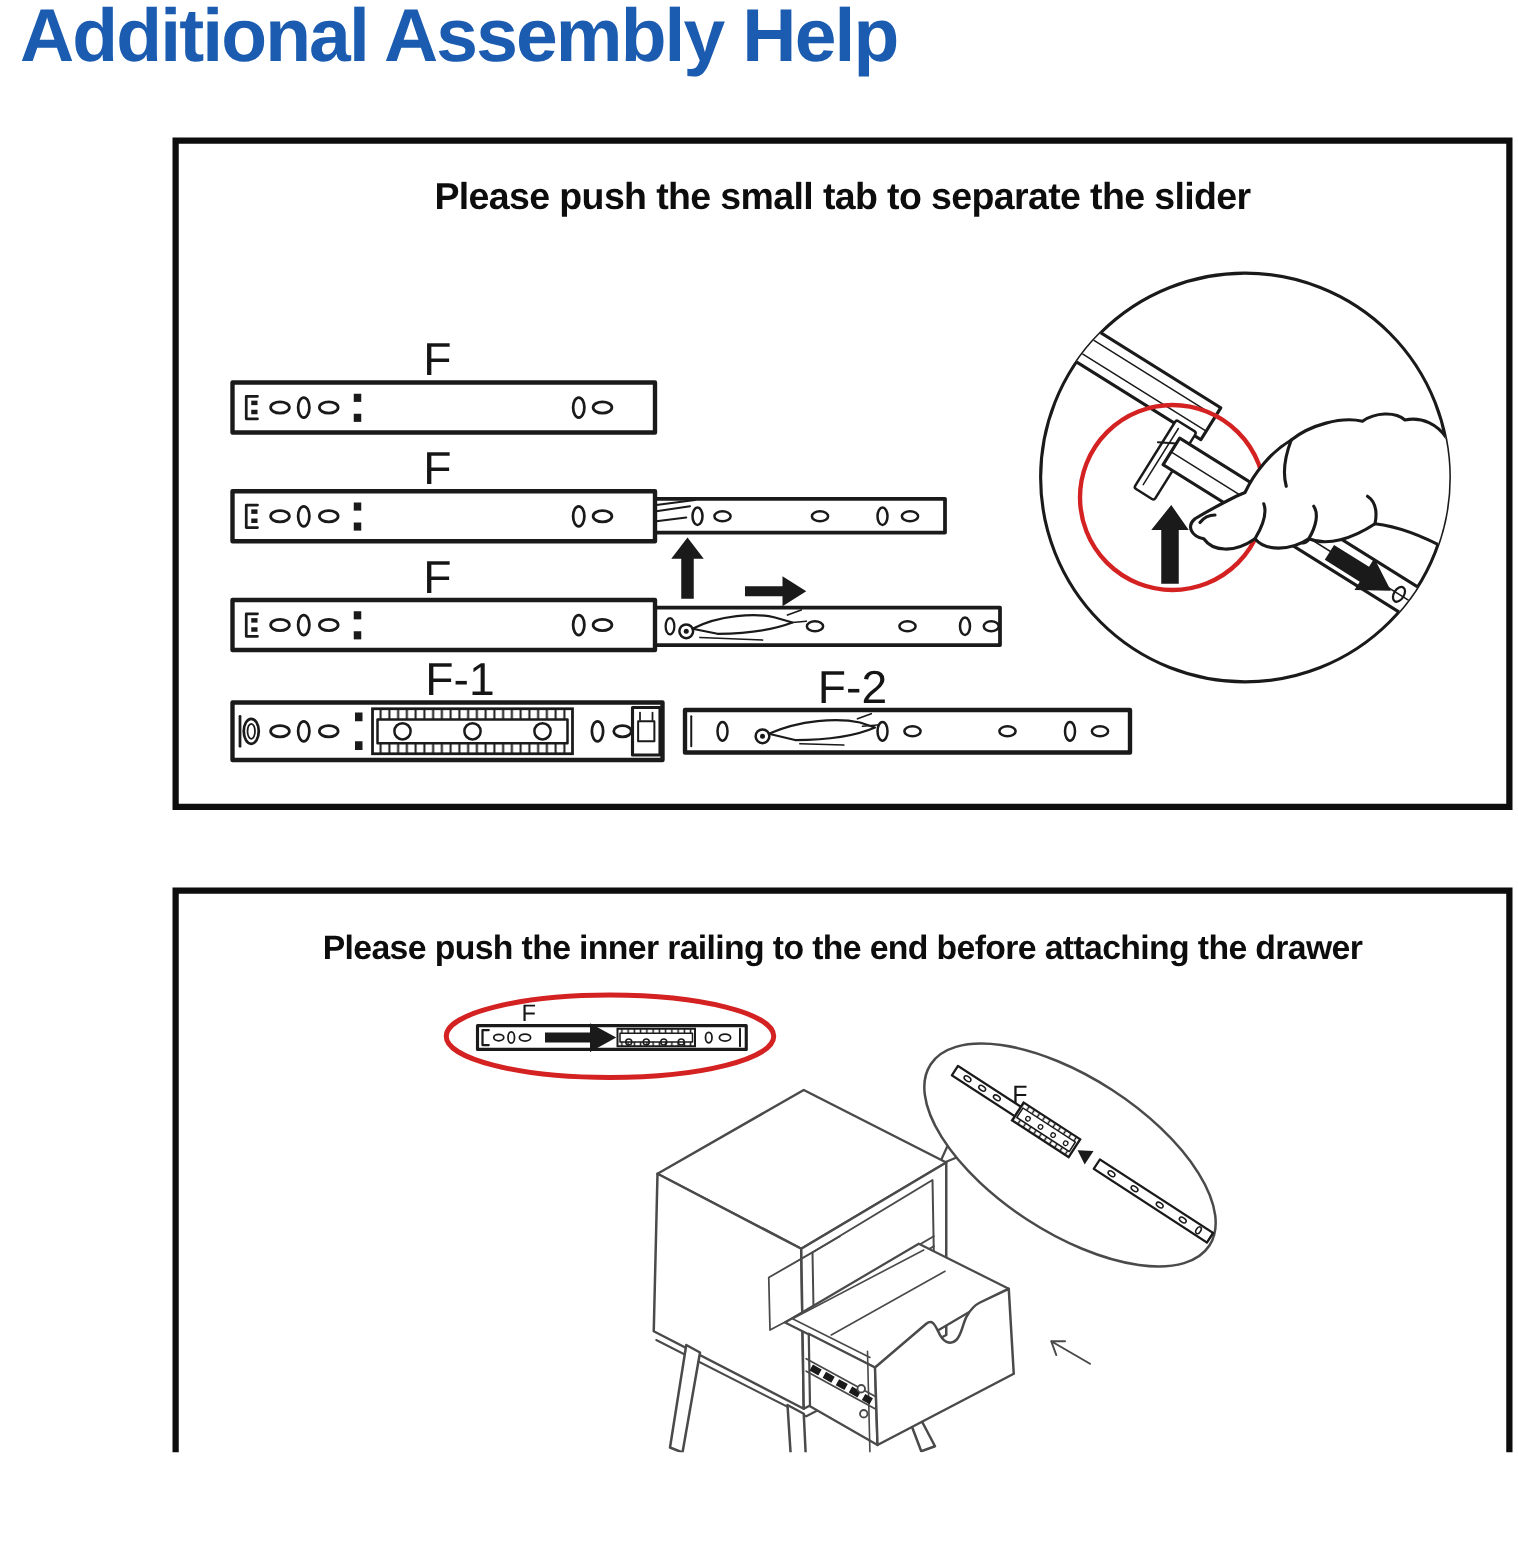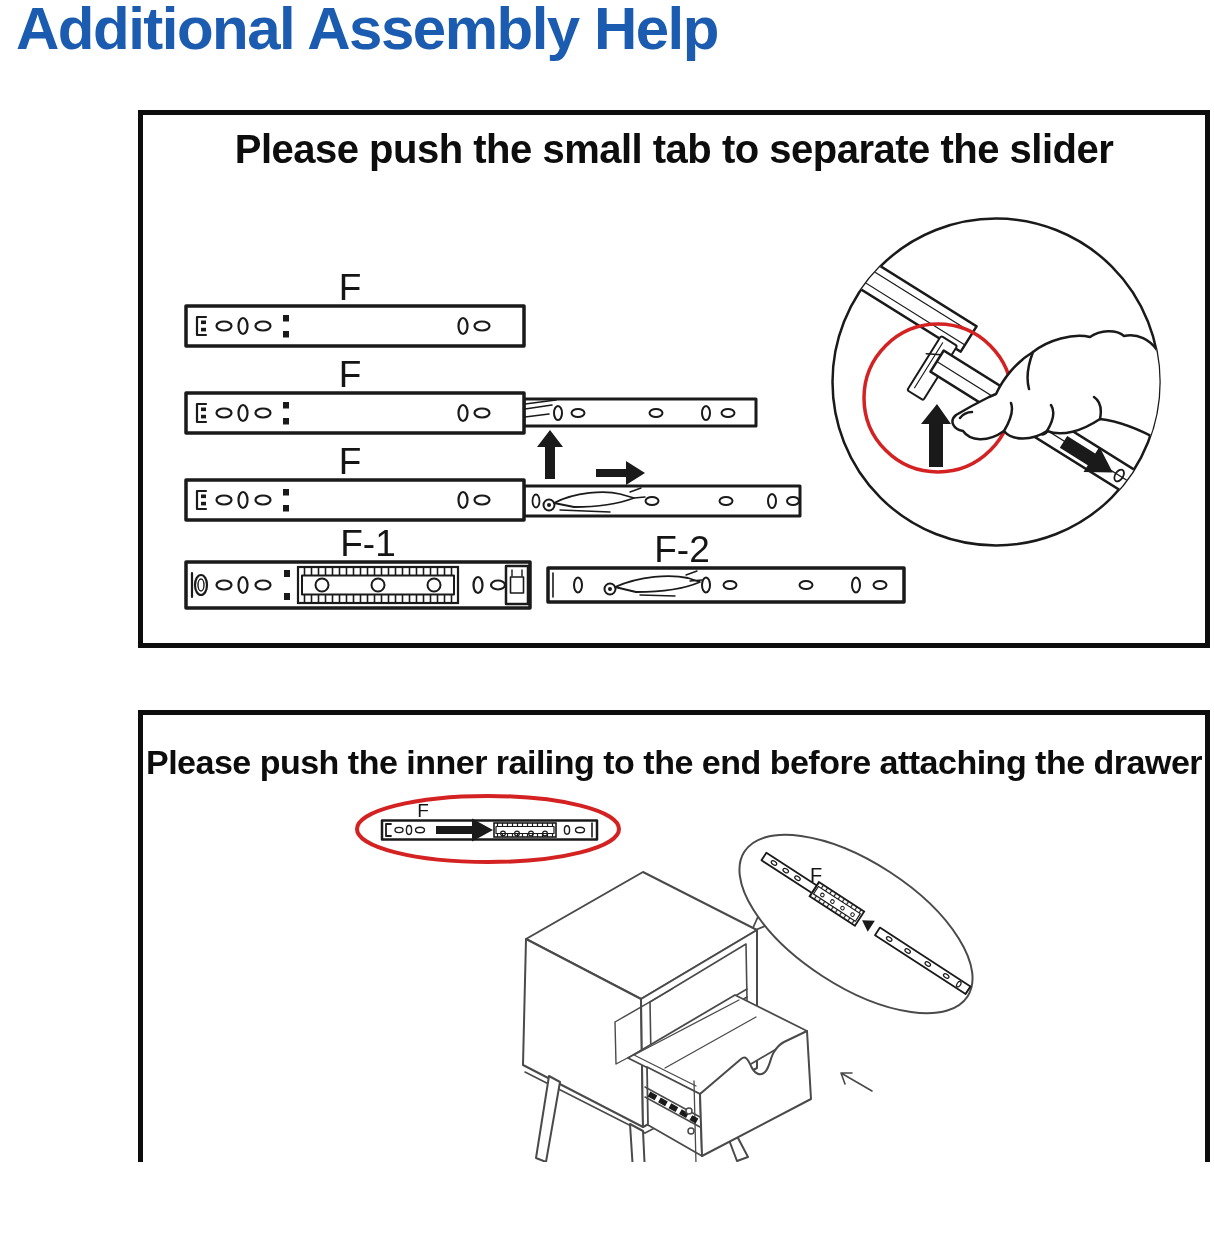--- a/index.html
+++ b/index.html
@@ -19,22 +19,22 @@
   .panel{
     position:absolute;left:138px;width:1072px;
     border:5px solid #0d0d0d;background:#fff;
   }
   #panel-top{top:110px;height:538px}
   #panel-bottom{top:710px;height:531px}
   .panel h2{
     position:absolute;left:0;right:0;text-align:center;
     font-weight:700;color:#0d0d0d;letter-spacing:-0.5px;
   }
-  #panel-top h2{top:12px;font-size:40px}
-  #panel-bottom h2{top:28px;font-size:34px}
+  #panel-top h2{top:26px;font-size:30px}
+  #panel-bottom h2{top:28px;font-size:27px}
   .panel svg{position:absolute;left:0;top:0}
   svg text{font-family:"Liberation Sans",sans-serif;fill:#151515}
   .ln{stroke:var(--ink);fill:none;stroke-linecap:round;stroke-linejoin:round}
   .fw{fill:#ffffff;stroke:var(--ink);stroke-linecap:round;stroke-linejoin:round}
   .ink{fill:var(--ink);stroke:none}
   .furn{stroke:var(--furniture);fill:none;stroke-linecap:round;stroke-linejoin:round}
   .furnw{fill:#ffffff;stroke:var(--furniture);stroke-linecap:round;stroke-linejoin:round}
   .red{stroke:var(--highlight-red);fill:none}
 </style>
 </head>

